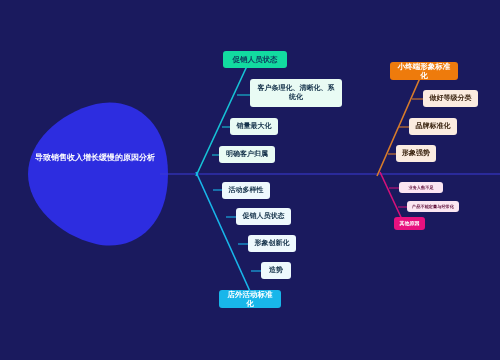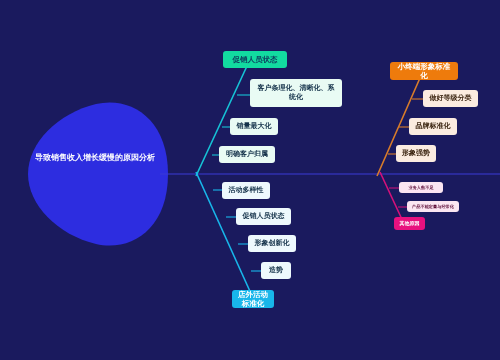--- a/index.html
+++ b/index.html
@@ -89,21 +89,21 @@
 
   <div class="node cat cat-teal" style="left:223px;top:51px;width:64px;height:17px;">促销人员状态</div>
   <div class="node sub sub-mint" style="left:250px;top:79px;width:92px;height:28px;">客户条理化、清晰化、系统化</div>
   <div class="node sub sub-mint" style="left:230px;top:118px;width:48px;height:17px;">销量最大化</div>
   <div class="node sub sub-mint" style="left:219px;top:146px;width:56px;height:17px;">明确客户归属</div>
 
   <div class="node sub sub-ice" style="left:222px;top:182px;width:48px;height:17px;">活动多样性</div>
   <div class="node sub sub-ice" style="left:236px;top:208px;width:55px;height:17px;">促销人员状态</div>
   <div class="node sub sub-ice" style="left:248px;top:235px;width:48px;height:17px;">形象创新化</div>
   <div class="node sub sub-ice" style="left:261px;top:262px;width:30px;height:17px;">造势</div>
-  <div class="node cat cat-cyan" style="left:232px;top:290px;width:42px;height:18px;">店外活动标准化</div>
+  <div class="node cat cat-cyan" style="left:219px;top:290px;width:62px;height:18px;">店外活动标准化</div>
 
   <div class="node cat cat-orange" style="left:390px;top:62px;width:68px;height:18px;">小终端形象标准化</div>
   <div class="node sub sub-cream" style="left:423px;top:90px;width:55px;height:17px;">做好等级分类</div>
   <div class="node sub sub-cream" style="left:409px;top:118px;width:48px;height:17px;">品牌标准化</div>
   <div class="node sub sub-cream" style="left:396px;top:145px;width:40px;height:17px;">形象强势</div>
 
   <div class="node sub sub-pink sub-tiny" style="left:399px;top:182px;width:44px;height:11px;">业务人数不足</div>
   <div class="node sub sub-pink sub-tiny" style="left:407px;top:201px;width:52px;height:11px;">产品不能定量与经常化</div>
   <div class="node cat cat-magenta" style="left:394px;top:217px;width:31px;height:13px;font-size:5px;padding:2px 3px;">其他原因</div>
 

